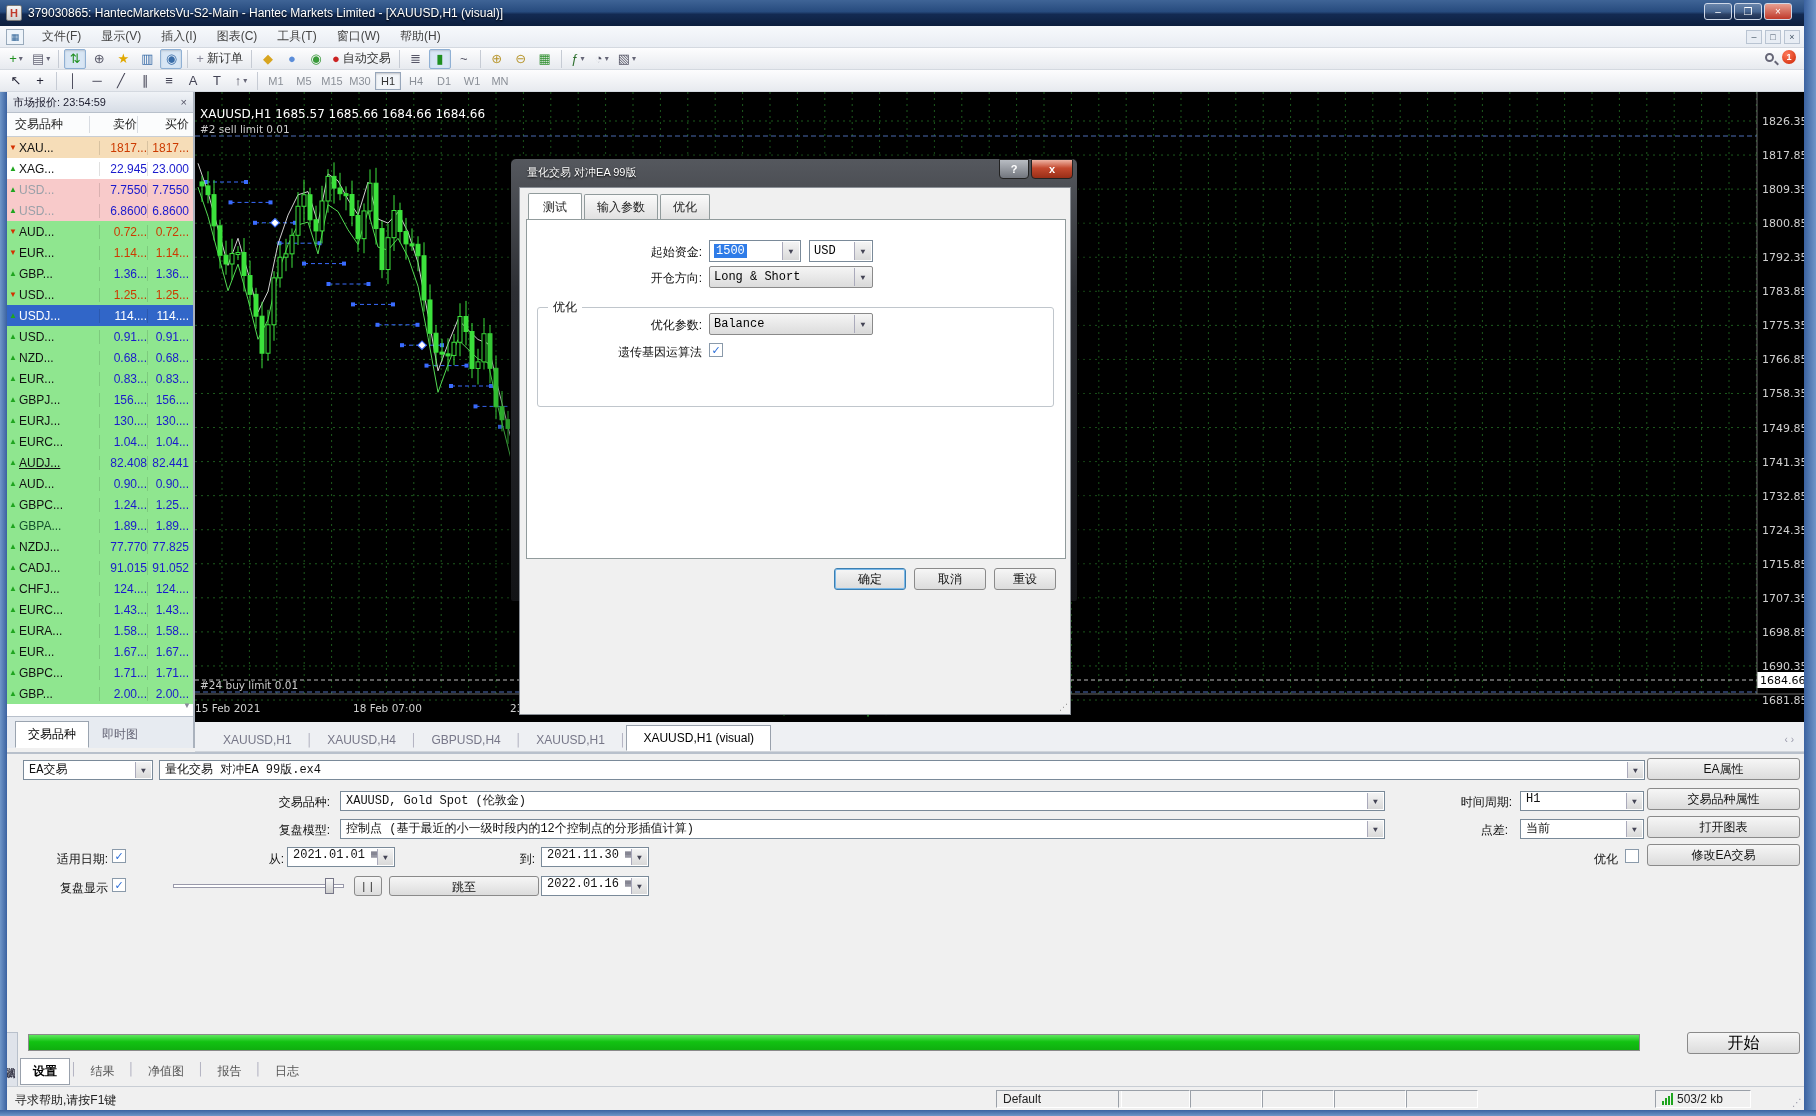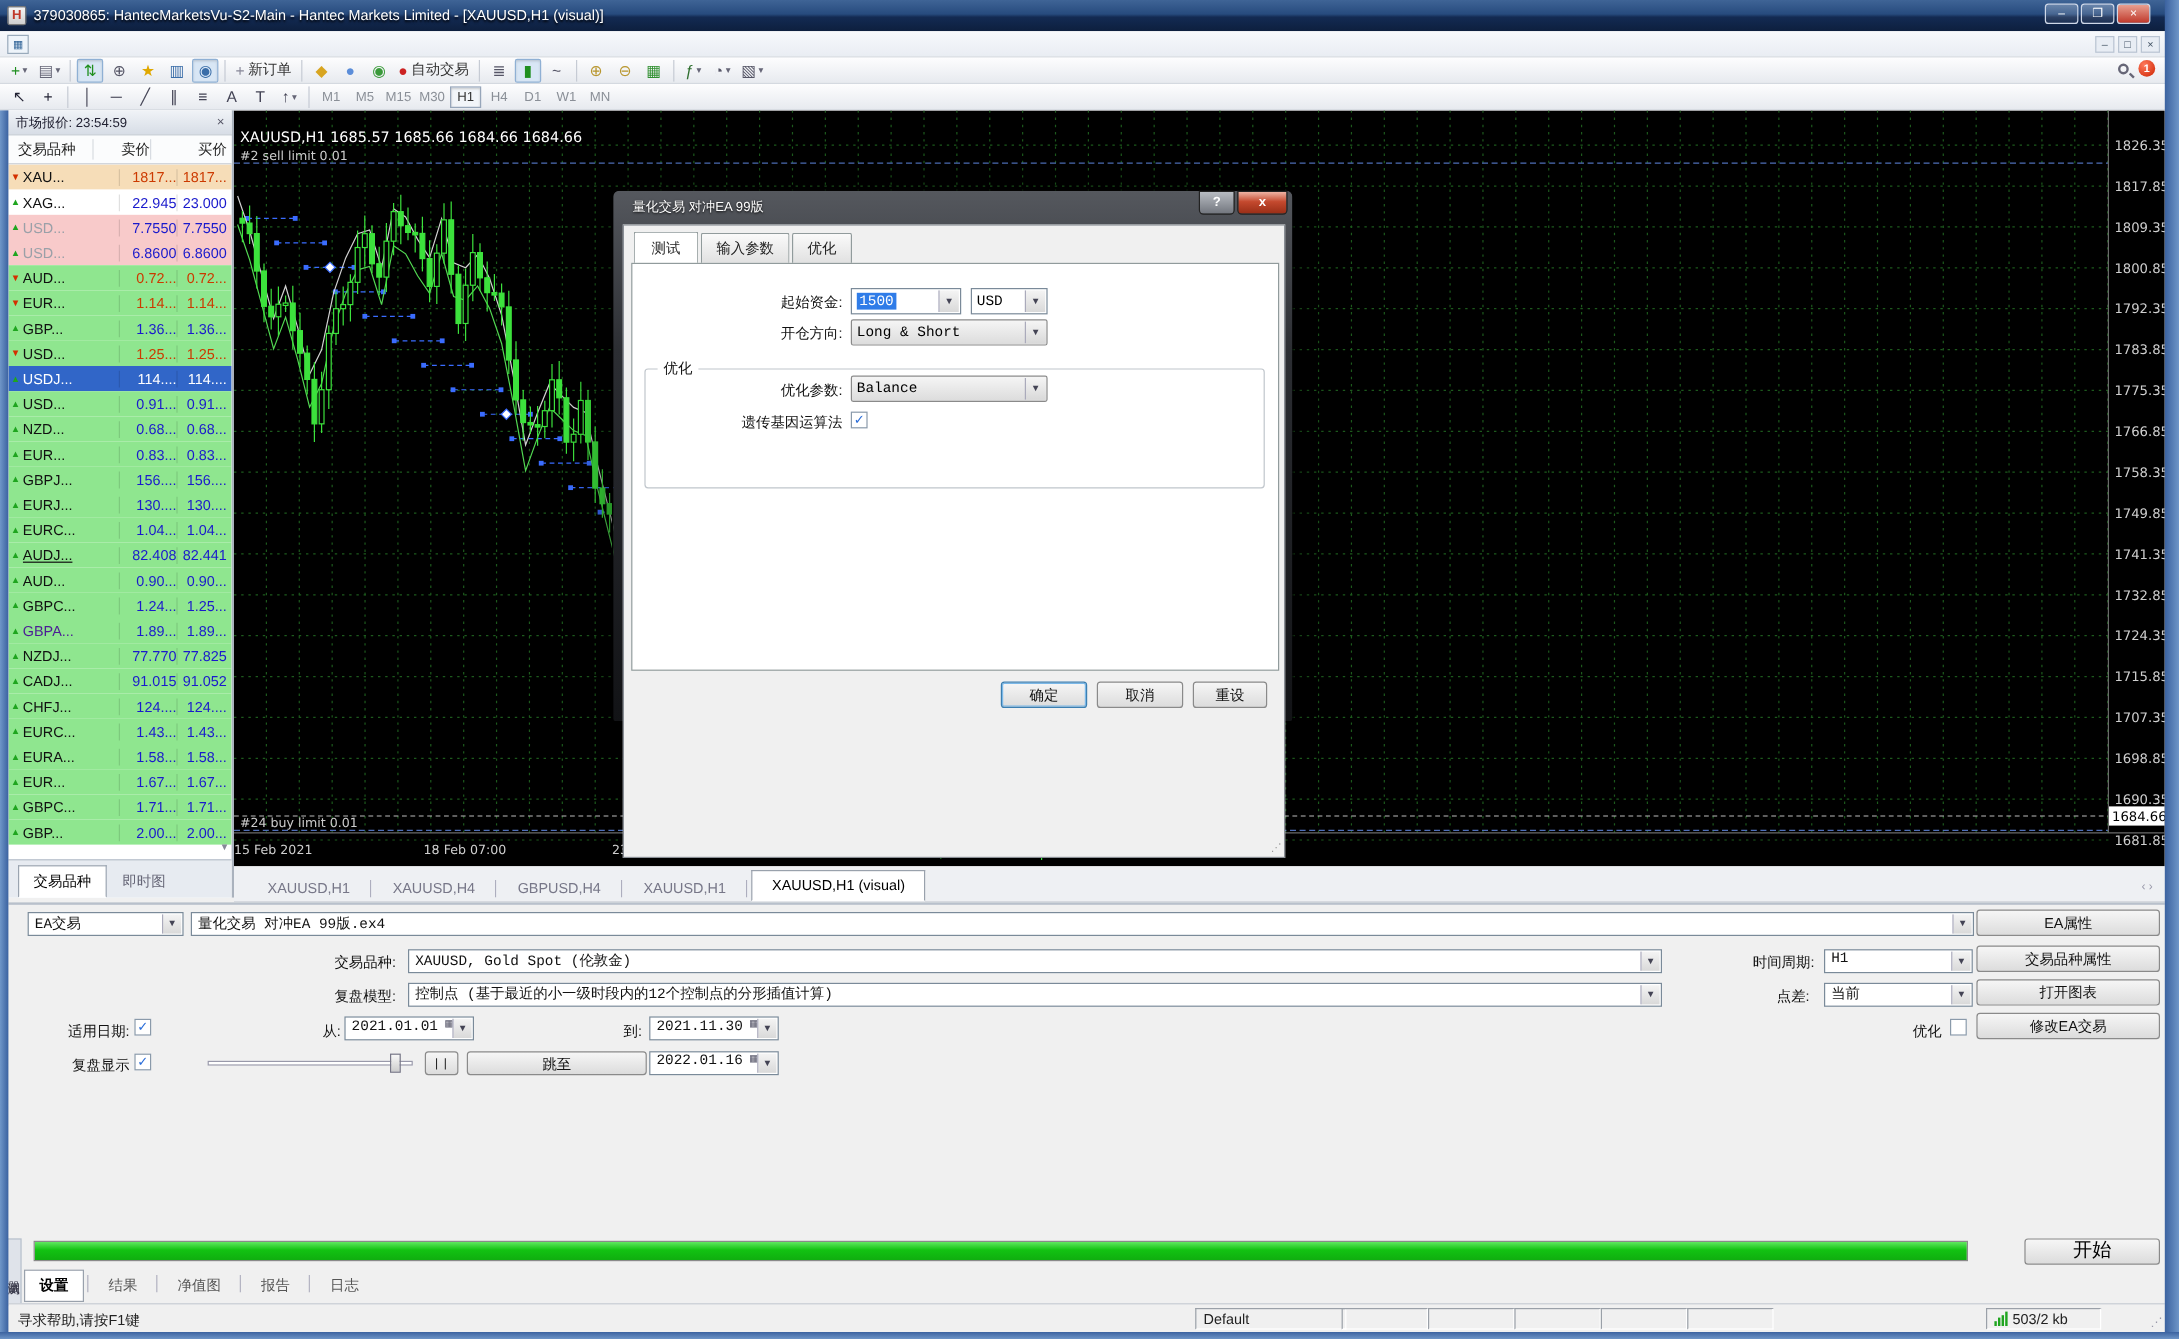--- a/index.html
+++ b/index.html
@@ -58,21 +58,21 @@
     background:#fff; border-right:2px solid #aab2bd; }
   #mw-caption { height:21px; background:linear-gradient(180deg,#f0f3f7,#d7dde6);
     border-bottom:1px solid #b8c0cb; font-size:11px; color:#223; display:flex;
     align-items:center; padding:0 6px; }
   #mw-caption span:first-child { flex:1; }
   #mw-close { color:#556; font-size:11px; }
   #mw-colhead { height:24px; display:flex; align-items:center; font-size:12px; color:#222;
     border-bottom:1px solid #c8cdd4; background:#fbfcfd; }
   #mw-colhead .c1 { flex:1; padding-left:8px; }
   #mw-colhead .c2 { width:48px; text-align:right; border-left:1px solid #d8dce2; }
-  #mw-colhead .c3 { width:68px; text-align:right; border-left:1px solid #d8dce2; padding-right:4px; }
+  #mw-colhead .c3 { width:56px; text-align:right; border-left:1px solid #d8dce2; padding-right:4px; }
   #mw-rows { height:567px; overflow:hidden; }
   .mwrow { height:21px; display:flex; align-items:center; font-size:12px; }
   .mwrow .arr { width:12px; font-size:8px; text-align:center; }
   .mwrow .sym { flex:1; white-space:nowrap; overflow:hidden; }
   .mwrow .bid { width:48px; text-align:right; border-left:1px solid rgba(0,0,0,.12); }
   .mwrow .ask { width:46px; text-align:right; border-left:1px solid rgba(0,0,0,.12); padding-right:4px; }
   .bg-green { background:#8fe68f; } .bg-peach { background:#f6ddb8; }
   .bg-pink { background:#f8caca; } .bg-white { background:#fff; }
   .bg-sel { background:#3166c8; }
   #mw-scroll { position:absolute; right:2px; bottom:38px; font-size:8px; color:#889; }
@@ -236,20 +236,29 @@
     <div id="title-text">379030865: HantecMarketsVu-S2-Main - Hantec Markets Limited - [XAUUSD,H1 (visual)]</div>
     <div id="win-btns">
       <div class="wbtn">–</div>
       <div class="wbtn">❐</div>
       <div class="wbtn close">×</div>
     </div>
   </div>
 
   <div id="menubar">
     <div id="menu-chart-icon">▦</div>
+    <div id="menu-items" style="display:flex">
+        <span class="menu-item">文件(F)</span>
+        <span class="menu-item">显示(V)</span>
+        <span class="menu-item">插入(I)</span>
+        <span class="menu-item">图表(C)</span>
+        <span class="menu-item">工具(T)</span>
+        <span class="menu-item">窗口(W)</span>
+        <span class="menu-item">帮助(H)</span>
+      </div>
     <div id="menu-child-btns">
       <div class="mchild">–</div>
       <div class="mchild">□</div>
       <div class="mchild">×</div>
     </div>
   </div>
 
   <div class="toolbar" id="toolbar1">
     <div id="tb1" style="display:flex;align-items:center">
         <div class="tbtn">
@@ -497,21 +506,21 @@
           <span class="ask" style="color: rgb(26, 26, 204);">0.90...</span>
         </div>
         <div class="mwrow bg-green">
           <span class="arr" style="color: rgb(31, 165, 31);">▲</span>
           <span class="sym" style="color: rgb(17, 17, 17);">GBPC...</span>
           <span class="bid" style="color: rgb(26, 26, 204);">1.24...</span>
           <span class="ask" style="color: rgb(26, 26, 204);">1.25...</span>
         </div>
         <div class="mwrow bg-green">
           <span class="arr" style="color: rgb(31, 165, 31);">▲</span>
-          <span class="sym" style="color: #4c1d95;">GBPA...</span>
+          <span class="sym" style="color: #14532d;">GBPA...</span>
           <span class="bid" style="color: rgb(26, 26, 204);">1.89...</span>
           <span class="ask" style="color: rgb(26, 26, 204);">1.89...</span>
         </div>
         <div class="mwrow bg-green">
           <span class="arr" style="color: rgb(31, 165, 31);">▲</span>
           <span class="sym" style="color: rgb(17, 17, 17);">NZDJ...</span>
           <span class="bid" style="color: rgb(26, 26, 204);">77.770</span>
           <span class="ask" style="color: rgb(26, 26, 204);">77.825</span>
         </div>
         <div class="mwrow bg-green">

